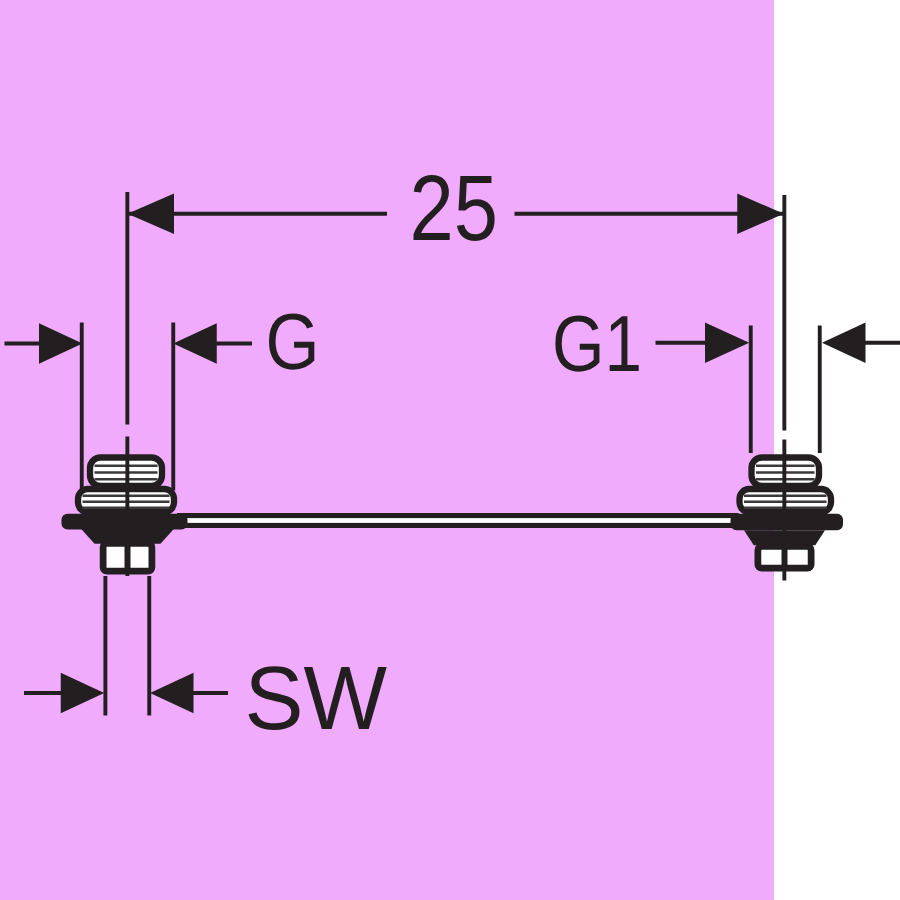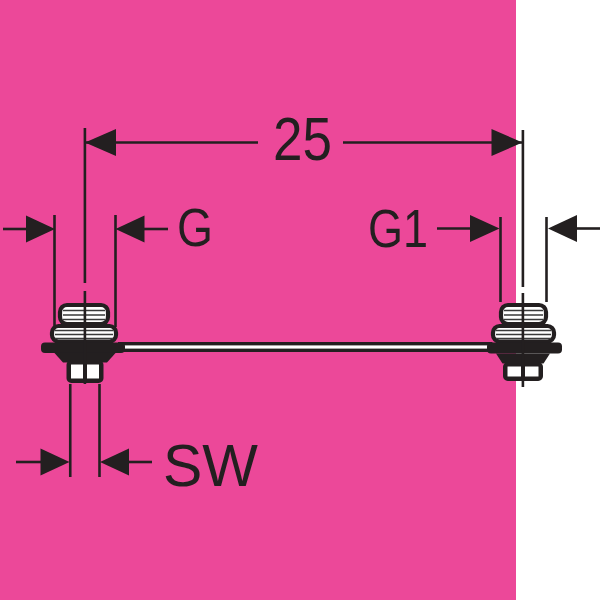--- a/index.html
+++ b/index.html
@@ -8,21 +8,21 @@
     background: #ffffff;
     width: 600px;
     height: 600px;
     overflow: hidden;
     font-family: "Liberation Sans", sans-serif;
   }
   .stage {
     position: relative;
     width: 516px;
     height: 600px;
-    background: #ec4899;
+    background: #f0abfc;
   }
   svg { display: block; }
   .dim-line   { stroke: #231f20; stroke-width: 2.6; fill: none; }
   .ext-line   { stroke: #231f20; stroke-width: 2.6; fill: none; }
   .center-line{ stroke: #231f20; stroke-width: 2.6; fill: none; }
   .arrow      { fill: #231f20; stroke: none; }
   .outline    { fill: #ffffff; stroke: #231f20; stroke-width: 4.2; }
   .solid      { fill: #231f20; stroke: none; }
   .thread     { stroke: #3a3a3a; stroke-width: 1.6; fill: none; }
   .nut        { fill: #ffffff; stroke: #231f20; stroke-width: 4.5; }

